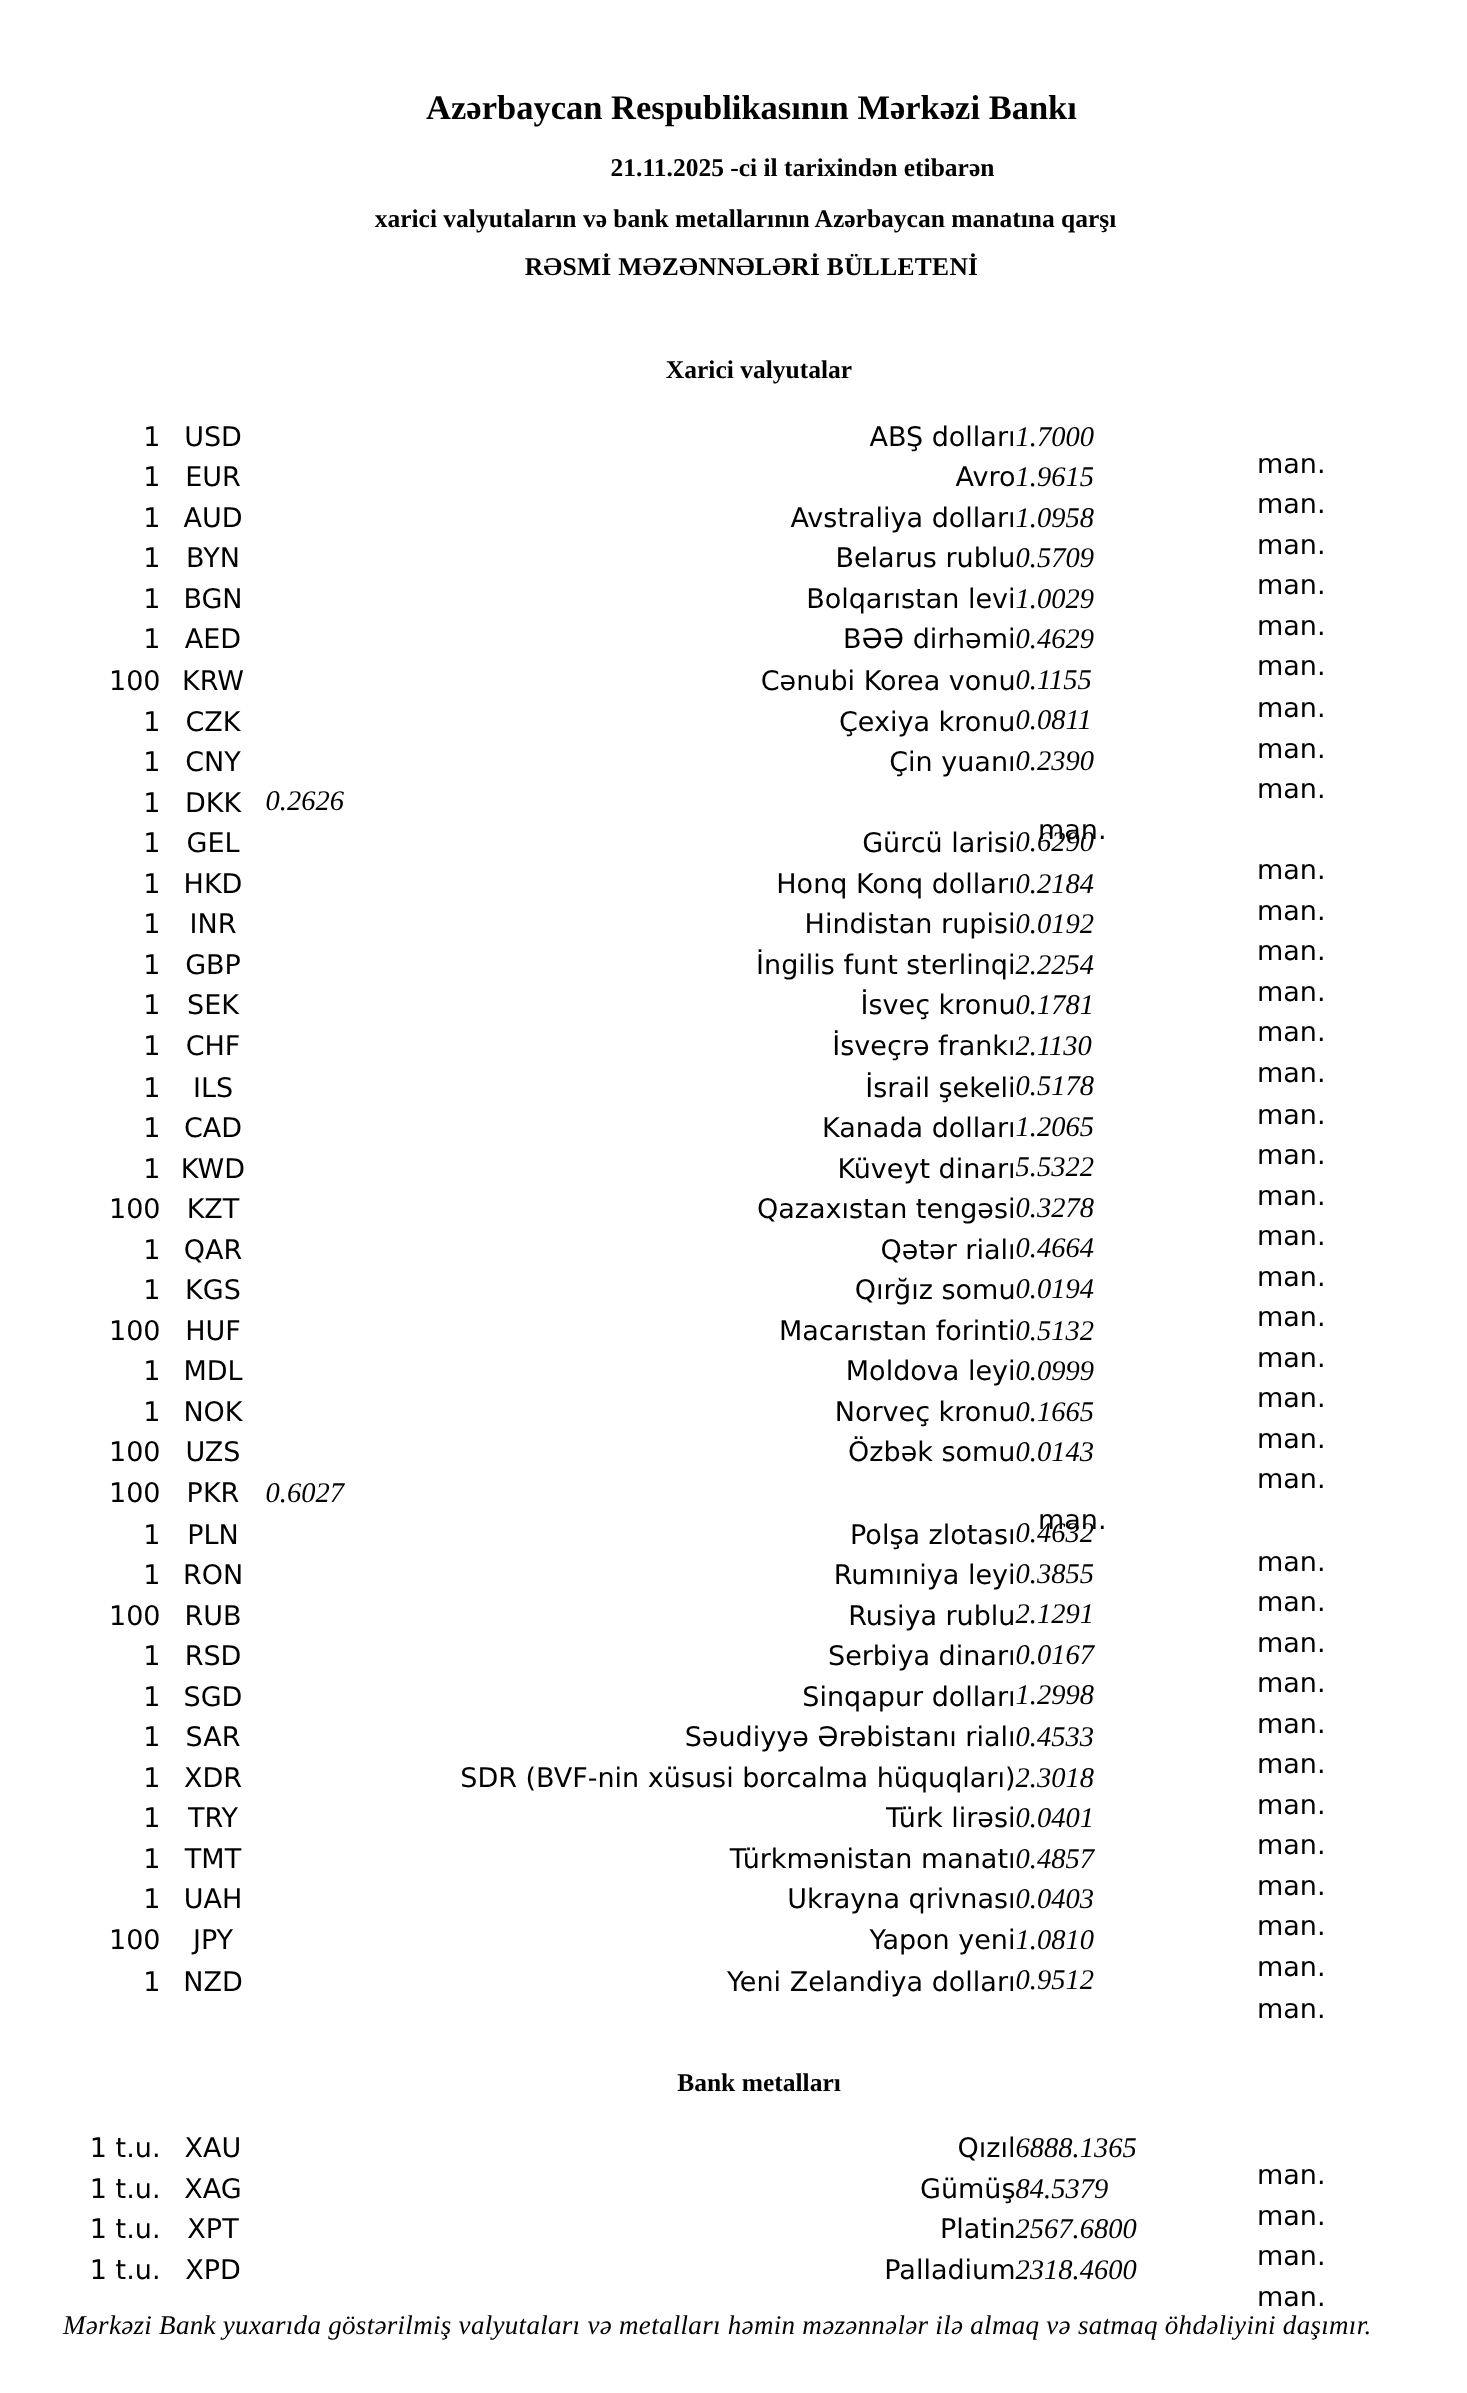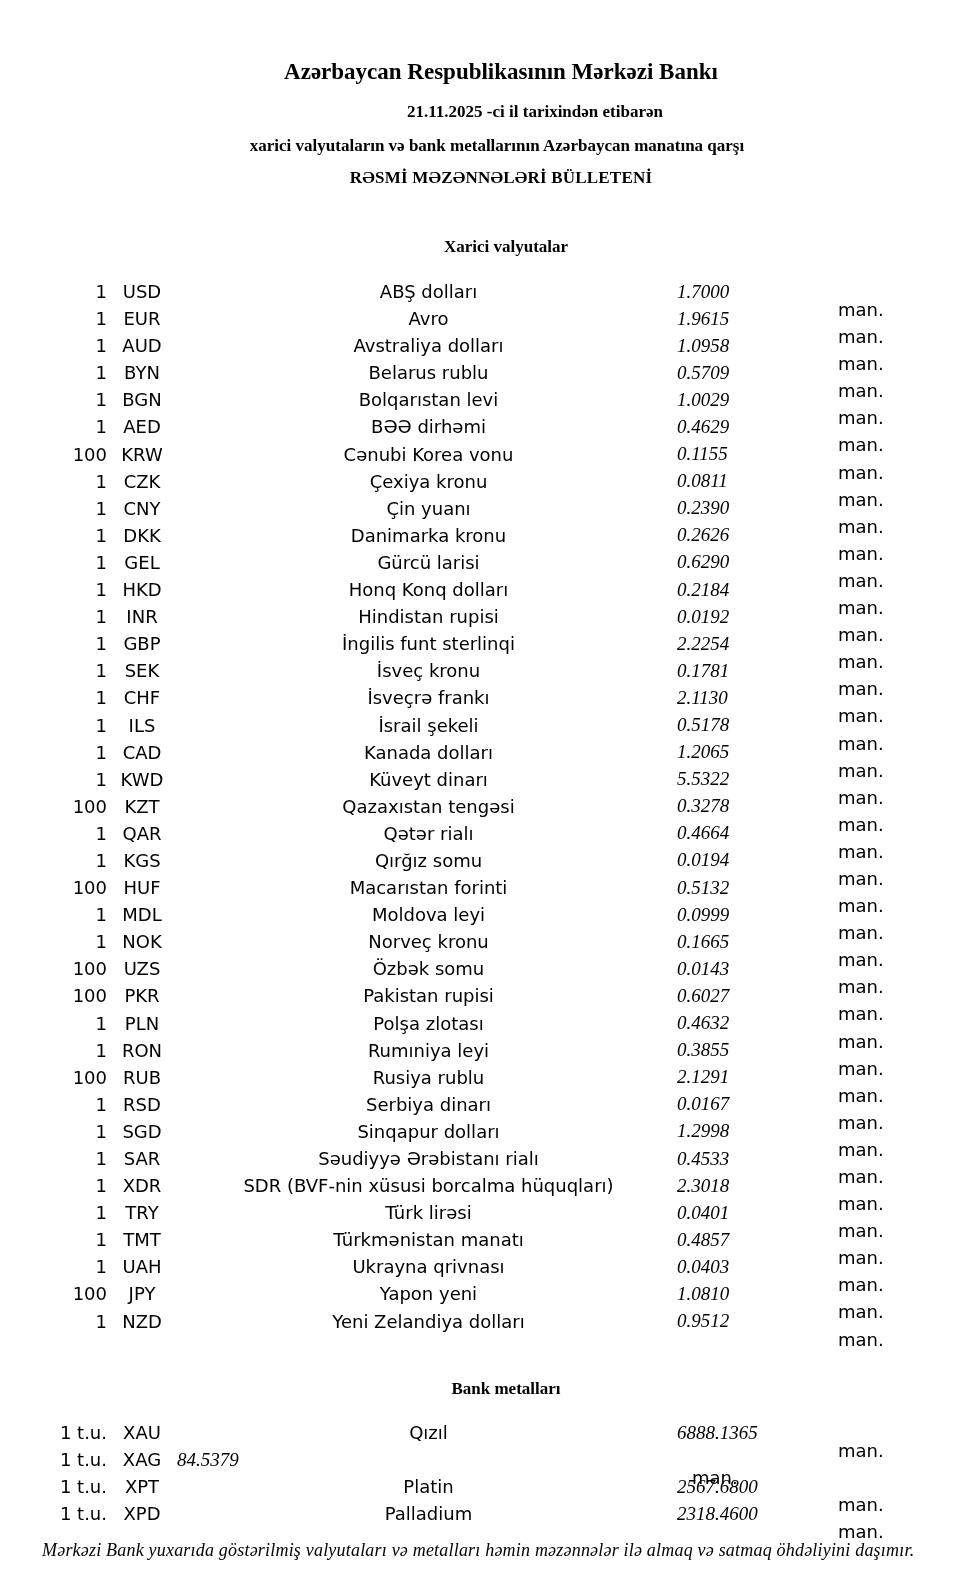--- a/index.html
+++ b/index.html
@@ -37,21 +37,21 @@
   .table-metals     { top: 1404px; }
   .row {
     display: grid;
     grid-template-columns: 107px 70px 1fr 146px 67px;
     align-items: center;
     height: 27.1px;
   }
   .table-metals .row { height: 27px; }
   .qty  { text-align: right;  font-size: 18px; white-space: nowrap; }
   .code { text-align: center; font-size: 18px; }
-  .name { text-align: center;   font-size: 18px; padding-left: 3px; white-space: nowrap; }
+  .name { text-align: right;   font-size: 18px; padding-left: 3px; white-space: nowrap; }
   .rate {
     text-align: left;
     font-family: "Liberation Serif", serif;
     font-style: italic;
     font-size: 19px;
     white-space: nowrap;
   }
   .unit { text-align: left; font-size: 18px; padding-left: 15px; margin-top: 36px; }
 
   .footer-note {
@@ -146,21 +146,20 @@
     <span class="qty">1</span>
     <span class="code">CNY</span>
     <span class="name">Çin yuanı</span>
     <span class="rate">0.2390</span>
     <span class="unit">man.</span>
   </div>
 
   <div class="row">
     <span class="qty">1</span>
     <span class="code">DKK</span>
-    <span class="name">Danimarka kronu</span>
     <span class="rate">0.2626</span>
     <span class="unit">man.</span>
   </div>
 
   <div class="row">
     <span class="qty">1</span>
     <span class="code">GEL</span>
     <span class="name">Gürcü larisi</span>
     <span class="rate">0.6290</span>
     <span class="unit">man.</span>
@@ -282,21 +281,20 @@
     <span class="qty">100</span>
     <span class="code">UZS</span>
     <span class="name">Özbək somu</span>
     <span class="rate">0.0143</span>
     <span class="unit">man.</span>
   </div>
 
   <div class="row">
     <span class="qty">100</span>
     <span class="code">PKR</span>
-    <span class="name">Pakistan rupisi</span>
     <span class="rate">0.6027</span>
     <span class="unit">man.</span>
   </div>
 
   <div class="row">
     <span class="qty">1</span>
     <span class="code">PLN</span>
     <span class="name">Polşa zlotası</span>
     <span class="rate">0.4632</span>
     <span class="unit">man.</span>
@@ -397,20 +395,21 @@
     <span class="qty">1 t.u.</span>
     <span class="code">XAU</span>
     <span class="name">Qızıl</span>
     <span class="rate">6888.1365</span>
     <span class="unit">man.</span>
   </div>
 
   <div class="row">
     <span class="qty">1 t.u.</span>
     <span class="code">XAG</span>
+    <span class="name">Gümüş</span>
     <span class="rate">84.5379</span>
     <span class="unit">man.</span>
   </div>
 
   <div class="row">
     <span class="qty">1 t.u.</span>
     <span class="code">XPT</span>
     <span class="name">Platin</span>
     <span class="rate">2567.6800</span>
     <span class="unit">man.</span>

